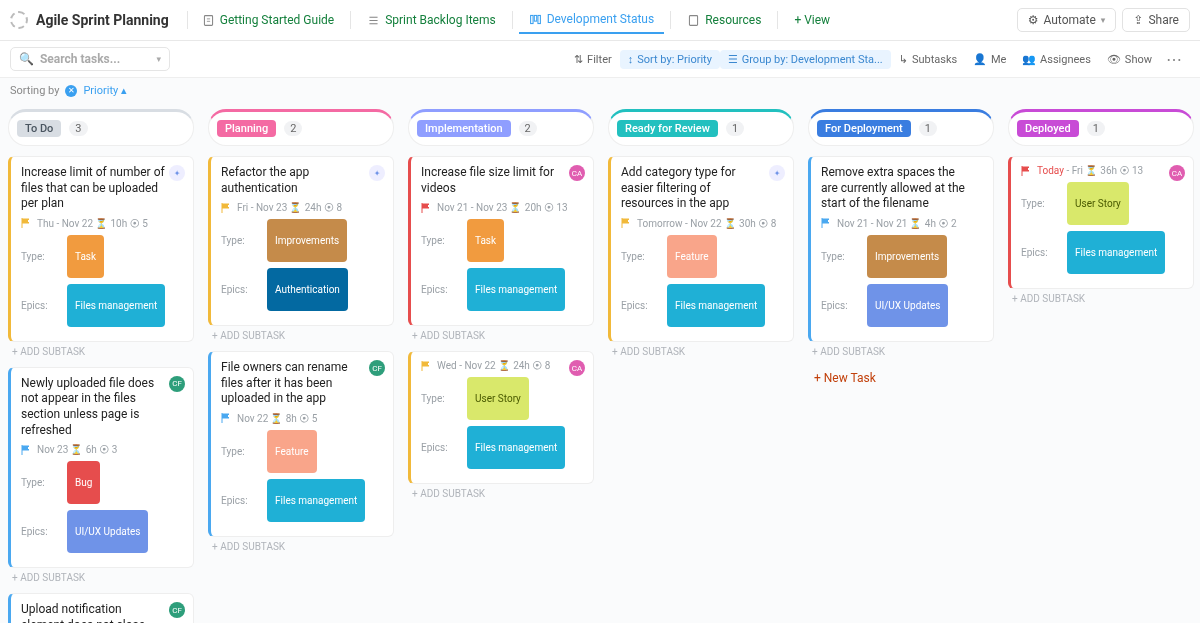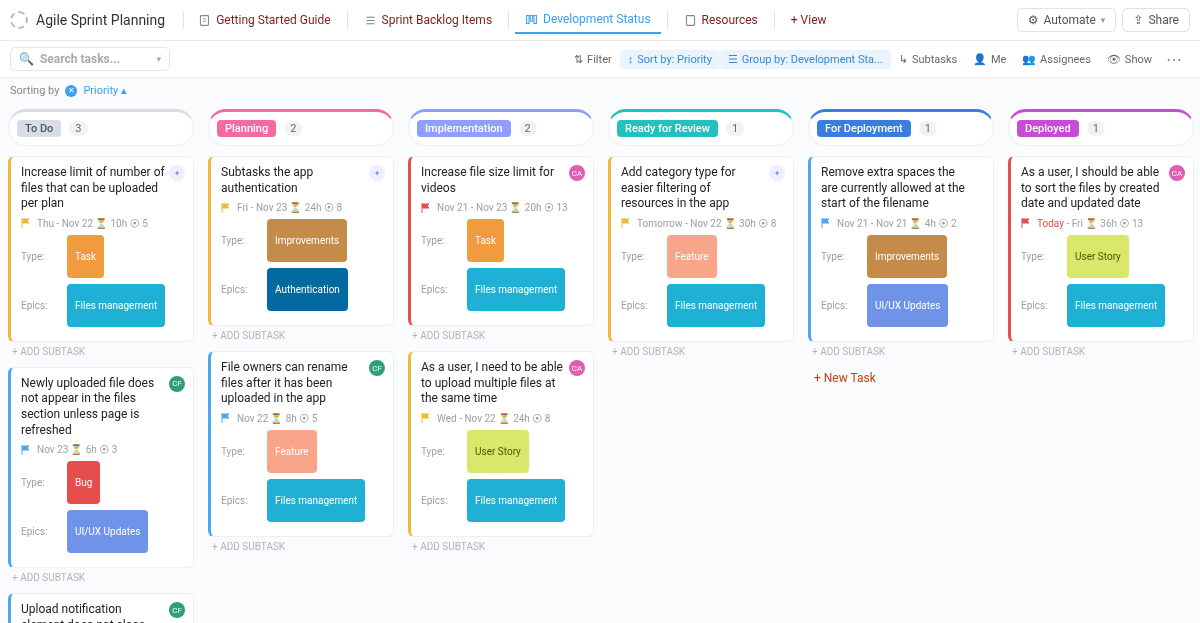--- a/index.html
+++ b/index.html
@@ -1,23 +1,23 @@
 <!DOCTYPE html>
 <html><head>
 <meta charset="utf-8">
 <style>
 * { box-sizing: border-box; margin: 0; padding: 0; font-family: -apple-system, BlinkMacSystemFont, "Segoe UI", Roboto, sans-serif; }
 body { background: #fafbfc; font-size: 12px; color: #333; width: 1200px; height: 623px; overflow: hidden; }
 
 
 .topbar { display: flex; align-items: center; padding: 6px 10px; border-bottom: 1px solid #e8e8e8; background: #fff; }
 .app-icon { width: 18px; height: 18px; border: 2px dashed #bbb; border-radius: 50%; margin-right: 8px; }
-.title { font-weight: 400; font-size: 14px; margin-right: 14px; }
+.title { font-weight: 700; font-size: 14px; margin-right: 14px; }
 .tabs { display: flex; align-items: center; gap: 2px; }
-.tab { display: flex; align-items: center; gap: 5px; padding: 6px 10px; color: #7f1d1d; cursor: pointer; border-radius: 4px; font-size: 12px;}
+.tab { display: flex; align-items: center; gap: 5px; padding: 6px 10px; color: #15803d; cursor: pointer; border-radius: 4px; font-size: 12px;}
 .tab.active { color: #3aa0f0; border-bottom: 2px solid #3aa0f0; border-radius: 0; }
 .tab-icon { width: 13px; height: 13px; display: inline-block; }
 .divider-v { width: 1px; height: 18px; background: #e5e5e5; margin: 0 4px; }
 .spacer { flex: 1; }
 .btn { display: flex; align-items: center; gap: 5px; padding: 4px 10px; border: 1px solid #e2e2e2; border-radius: 5px; cursor: pointer; background: #fff; color: #555; font-size: 12px;}
 
 
 .toolbar { display: flex; align-items: center; padding: 6px 10px; border-bottom: 1px solid #eee; background: #fff; }
 .search { display: flex; align-items: center; gap: 6px; border: 1px solid #e5e5e5; border-radius: 5px; padding: 4px 8px; width: 160px; color: #aaa; }
 .chip { display: flex; align-items: center; gap: 4px; padding: 3px 8px; color: #666; cursor: pointer; font-size: 11px; border-radius: 4px; }
@@ -231,21 +231,21 @@
       </div>
       <div style="color: rgb(176, 180, 186); font-size: 10px; padding: 0px 4px; margin-top: -6px;">+ ADD SUBTASK</div>
     </div>
     <div class="col">
       <div class="colhdr" style="border-top-color: rgb(244, 106, 163);">
         <span class="status-pill" style="background: rgb(244, 106, 163); color: rgb(255, 255, 255);">Planning</span>
         <span class="count">2</span>
       </div>
       <div class="card" style="border-left-color: rgb(241, 185, 58);">
         <div class="avatar" style="background: rgb(238, 238, 255); color: rgb(111, 147, 232);">✦</div>
-        <div class="ctitle">Subtasks the app authentication</div>
+        <div class="ctitle">Refactor the app authentication</div>
         <div class="metarow">
           <span>
             <svg width="10" height="10" viewBox="0 0 10 10">
               <path d="M1 0v10M1 1h7l-2 2 2 2H1" fill="#f1b93a" stroke="#f1b93a"></path>
             </svg>
           </span>
           <span>Fri  -  Nov 23  ⏳ 24h  ⦿ 8</span>
         </div>
         <div class="field">
           <span class="field-label">Type:</span>
@@ -303,21 +303,20 @@
         </div>
         <div class="field">
           <span class="field-label">Epics:</span>
           <span class="tag" style="background: rgb(31, 176, 214);">Files management</span>
         </div>
         <div style="height: 2px;"></div>
       </div>
       <div style="color: rgb(176, 180, 186); font-size: 10px; padding: 0px 4px; margin-top: -6px;">+ ADD SUBTASK</div>
       <div class="card" style="border-left-color: rgb(241, 185, 58);">
         <div class="avatar" style="background: rgb(224, 93, 176); color: rgb(255, 255, 255);">CA</div>
-        <div class="ctitle">As a user, I need to be able to upload multiple files at the same time</div>
         <div class="metarow">
           <span>
             <svg width="10" height="10" viewBox="0 0 10 10">
               <path d="M1 0v10M1 1h7l-2 2 2 2H1" fill="#f1b93a" stroke="#f1b93a"></path>
             </svg>
           </span>
           <span>Wed  -  Nov 22  ⏳ 24h  ⦿ 8</span>
         </div>
         <div class="field">
           <span class="field-label">Type:</span>
@@ -387,21 +386,20 @@
       <div style="color: rgb(176, 180, 186); font-size: 10px; padding: 0px 4px; margin-top: -6px;">+ ADD SUBTASK</div>
       <div class="newtask">+ New Task</div>
     </div>
     <div class="col">
       <div class="colhdr" style="border-top-color: rgb(200, 75, 214);">
         <span class="status-pill" style="background: rgb(200, 75, 214); color: rgb(255, 255, 255);">Deployed</span>
         <span class="count">1</span>
       </div>
       <div class="card" style="border-left-color: rgb(230, 77, 77);">
         <div class="avatar" style="background: rgb(224, 93, 176); color: rgb(255, 255, 255);">CA</div>
-        <div class="ctitle">As a user, I should be able to sort the files by created date and updated date</div>
         <div class="metarow">
           <span>
             <svg width="10" height="10" viewBox="0 0 10 10">
               <path d="M1 0v10M1 1h7l-2 2 2 2H1" fill="#e64d4d" stroke="#e64d4d"></path>
             </svg>
           </span>
           <span><span style="color:#e64d4d">Today</span>  -  Fri  ⏳ 36h  ⦿ 13</span>
         </div>
         <div class="field">
           <span class="field-label">Type:</span>

